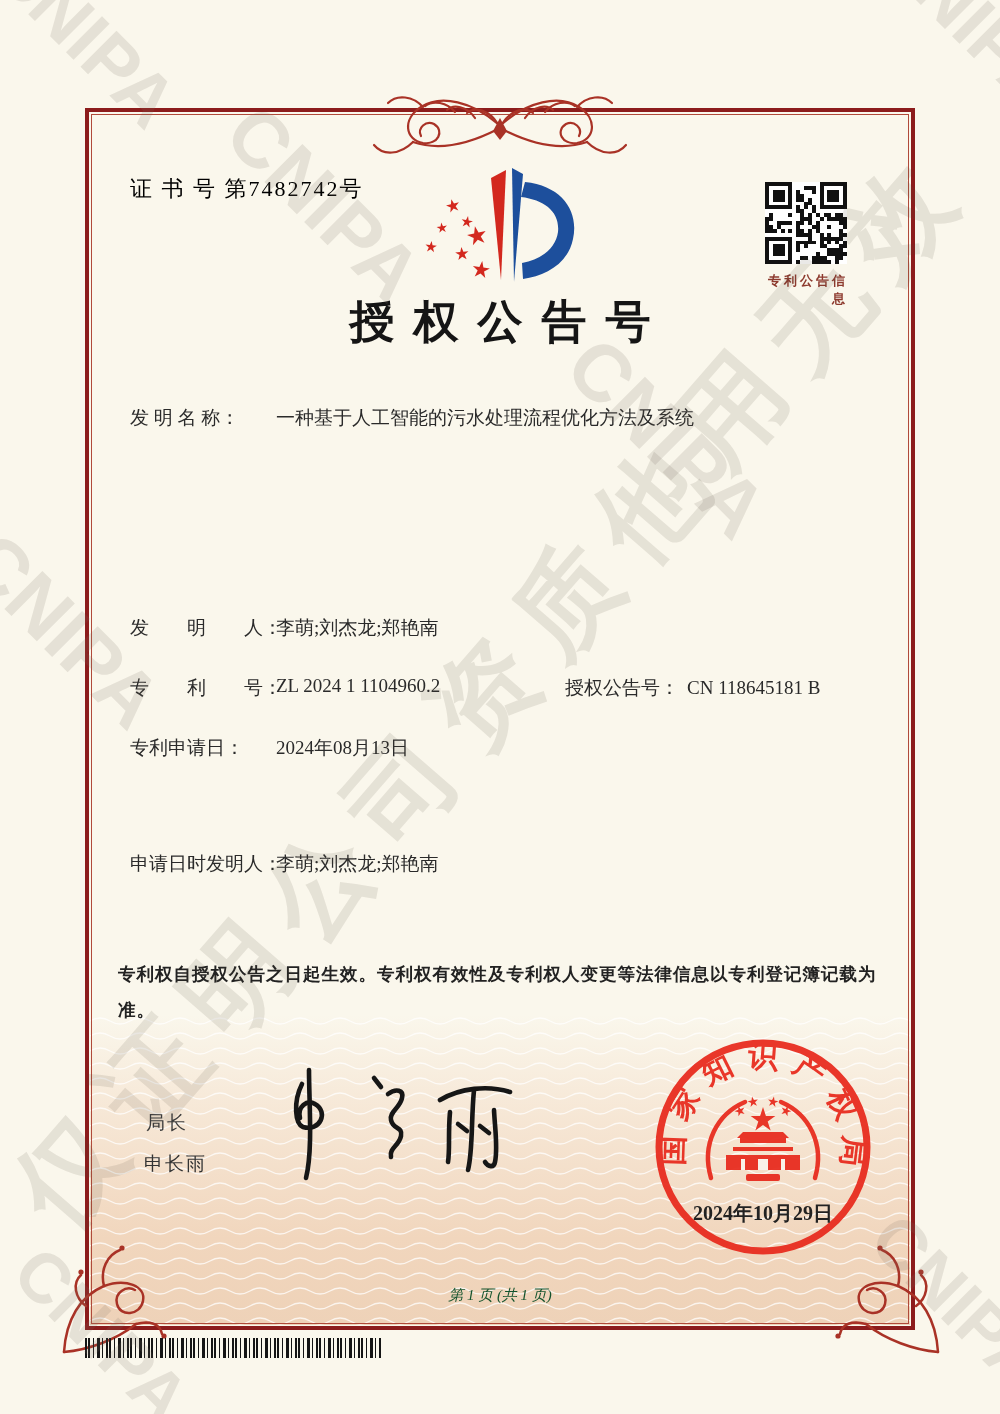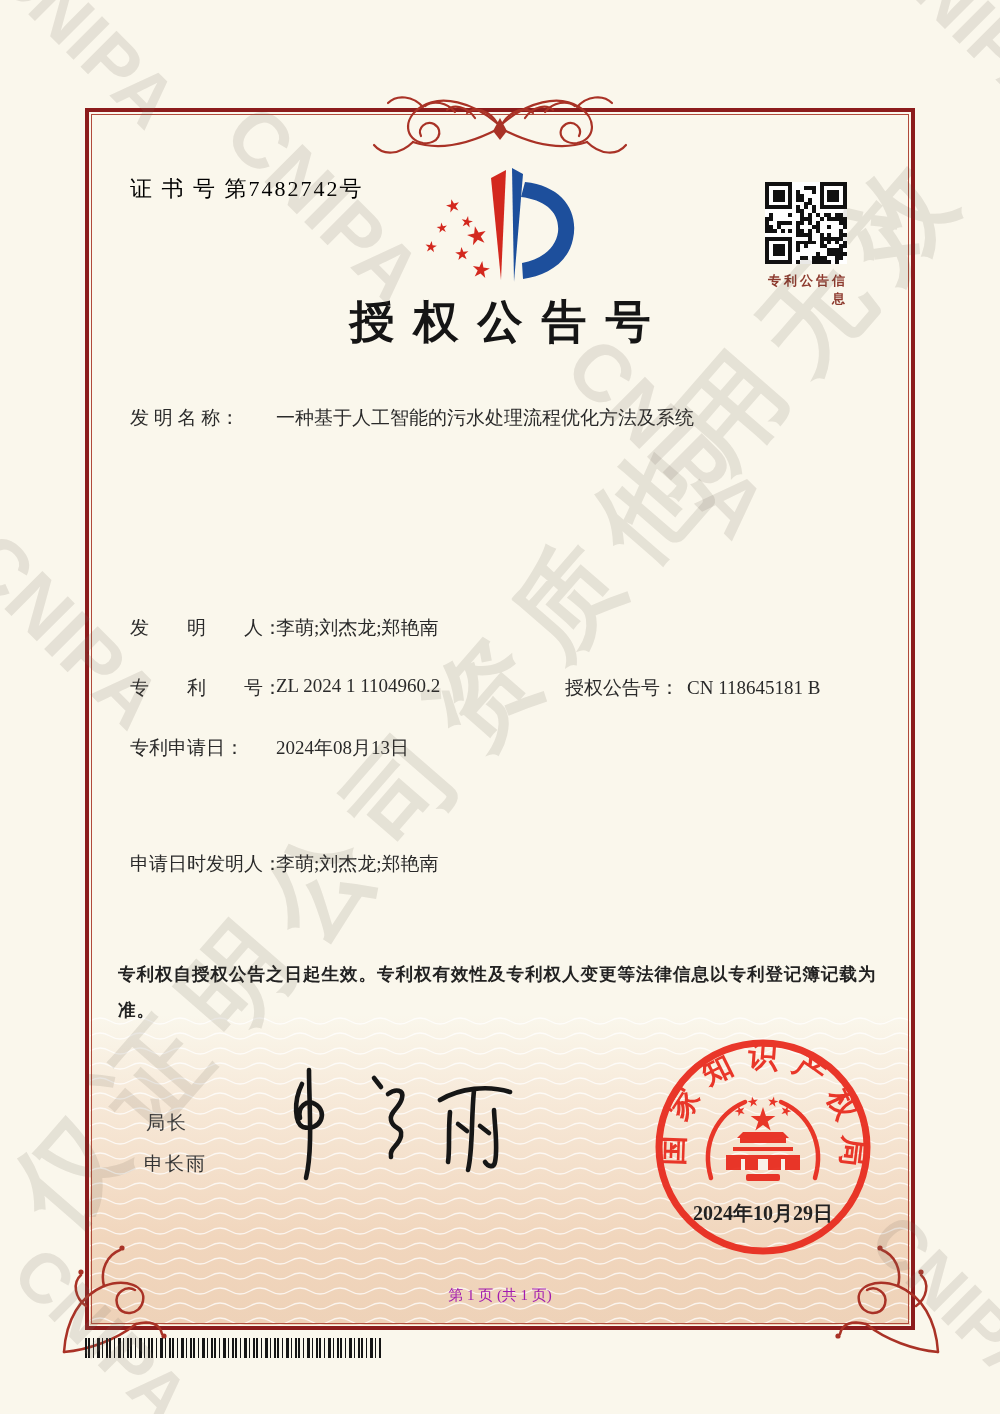--- a/index.html
+++ b/index.html
@@ -48,21 +48,21 @@
   .sig-title{position:absolute;left:146px;top:1110px;font-size:19px;color:#3c3c3c;z-index:4;letter-spacing:2px;}
   .sig-name{position:absolute;left:144px;top:1151px;font-size:19px;color:#333;z-index:4;letter-spacing:2px;}
   .sig-svg{position:absolute;left:262px;top:1062px;z-index:4;}
   
   .seal{position:absolute;left:648px;top:1032px;width:230px;height:230px;z-index:4;opacity:.93;}
   .seal-ring-text{font-size:30px;font-weight:700;letter-spacing:13px;fill:#e8291c;
                   font-family:"Liberation Serif","DejaVu Serif",serif;}
   .seal-date{position:absolute;left:648px;top:1200px;width:230px;text-align:center;font-size:20px;
              font-weight:600;color:#222;z-index:5;}
   
-  .footer{position:absolute;left:0;width:1000px;top:1286px;text-align:center;font-size:15px;color:#a21caf;z-index:2;}
+  .footer{position:absolute;left:0;width:1000px;top:1286px;text-align:center;font-size:15px;color:#14532d;z-index:2;font-style:italic;}
   .barcode{position:absolute;left:85px;top:1338px;width:296px;height:20px;z-index:2;}
 </style>
 </head>
 <body>
 
 <div class="page">
 
   <div class="wave-zone">
     <svg width="820" height="310" viewBox="0 0 820 310">
       <defs>

